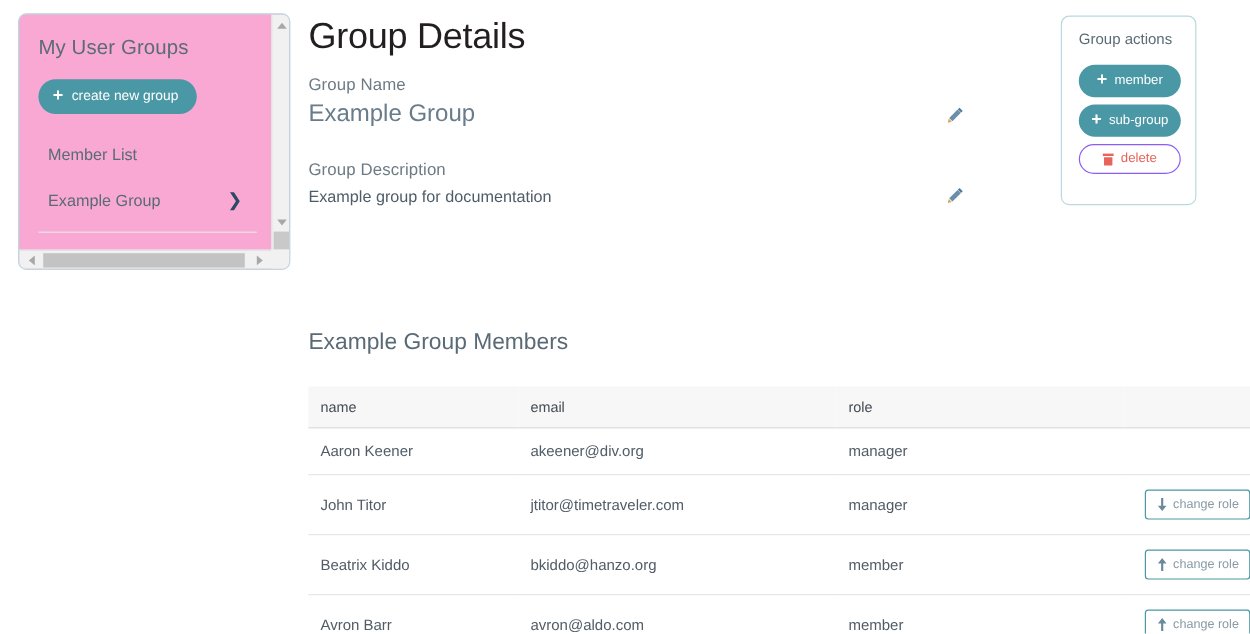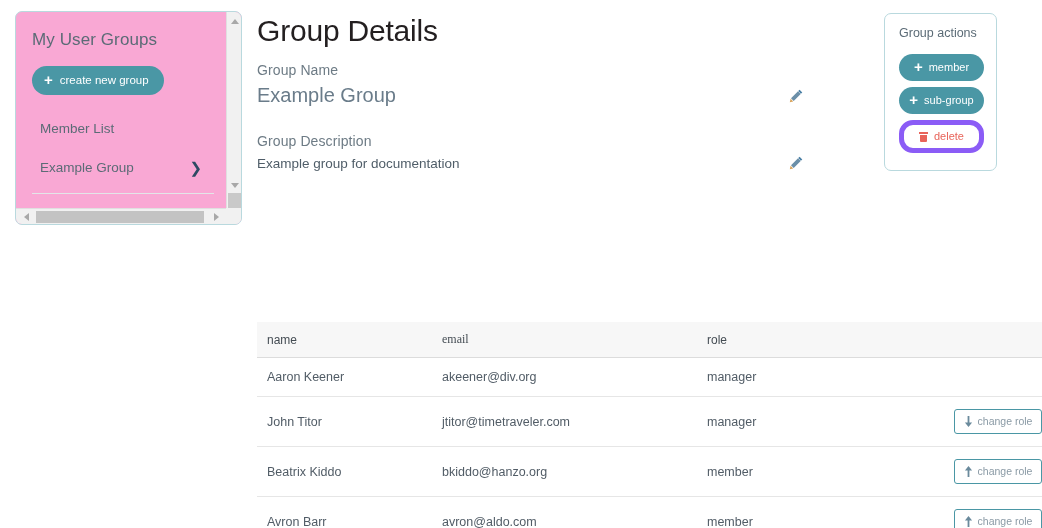--- a/index.html
+++ b/index.html
@@ -222,21 +222,21 @@
     line-height: 1;
   }
   .act-btn.solid {
     background: #4a97a5;
     color: #ffffff;
     border: none;
   }
   .act-btn.danger {
     background: #ffffff;
     color: #e8645a;
-    border: 5px solid #8b5cf6;
+    border: 1px solid #8b5cf6;
   }
   .trash-ico {
     width: 9px; height: 10px;
     position: relative;
     display: inline-block;
   }
   .trash-ico .lid {
     position: absolute; top: 0; left: 0;
     width: 9px; height: 2px;
     background: #e8645a;
@@ -282,21 +282,21 @@
     border-bottom: 1px solid #e6e6e6;
     vertical-align: middle;
     height: 38px;
   }
   table.members tr:last-child td { border-bottom: none; }
   td.col-name { width: 175px; font-weight: 400; }
   td.col-email { width: 265px; }
   td.col-role  { width: 240px; }
   td.col-act   { width: 105px; padding: 4px 0 4px 0; text-align: right; }
   th.col-name { width: 175px; }
-  th.col-email { width: 265px; font-family: Liberation Serif, serif; }
+  th.col-email { width: 265px; }
   th.col-role { width: 240px; }
   th.col-act { width: 105px; }
   .role-manager { font-weight: 400; color: #3b444b; }
   .btn-change {
     display: inline-flex;
     align-items: center;
     justify-content: center;
     gap: 5px;
     width: 88px;
     padding: 6px 0;
@@ -402,20 +402,21 @@
 
     <button class="act-btn danger">
       <span class="trash-ico">
           <span class="lid"></span>
           <span class="can"></span>
         </span>
       <span>delete</span>
     </button>
   </div>
 
+  <div class="members-title">Example Group Members</div>
 
   <div class="table-wrap">
     <table class="members">
       <thead>
         <tr>
           <th class="col-name">name</th>
           <th class="col-email">email</th>
           <th class="col-role">role</th>
           <th class="col-act"></th>
         </tr>

